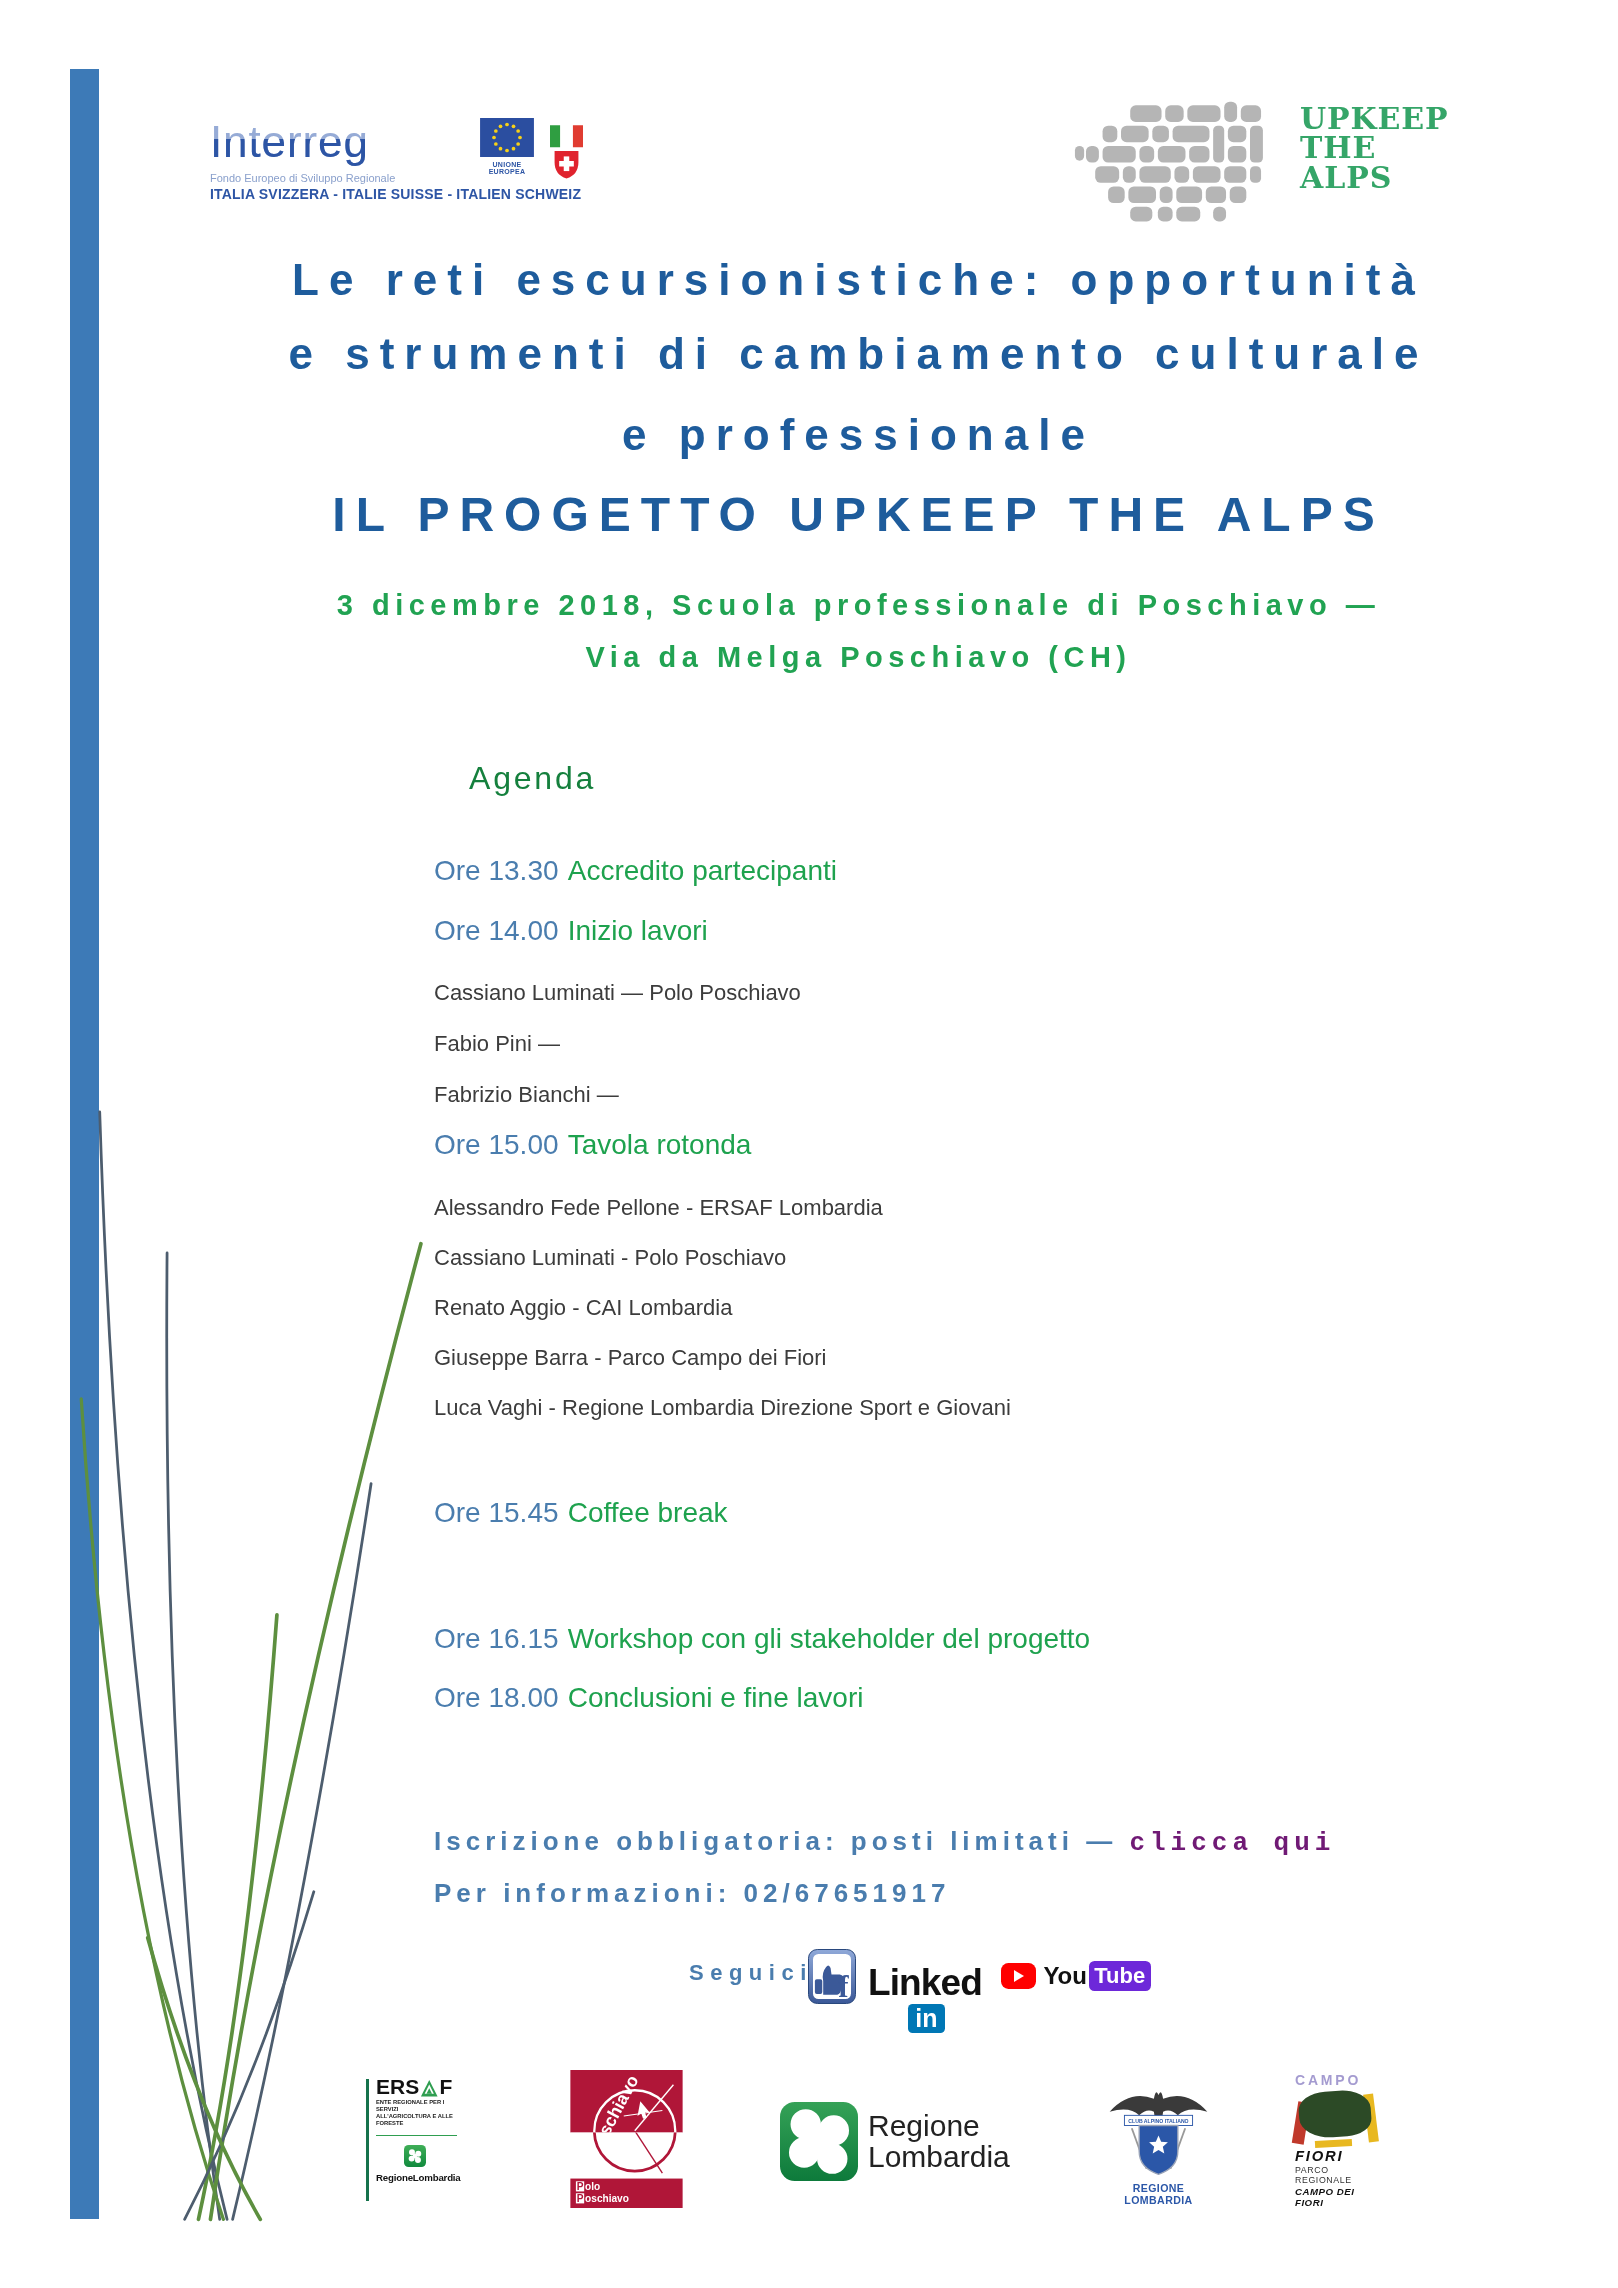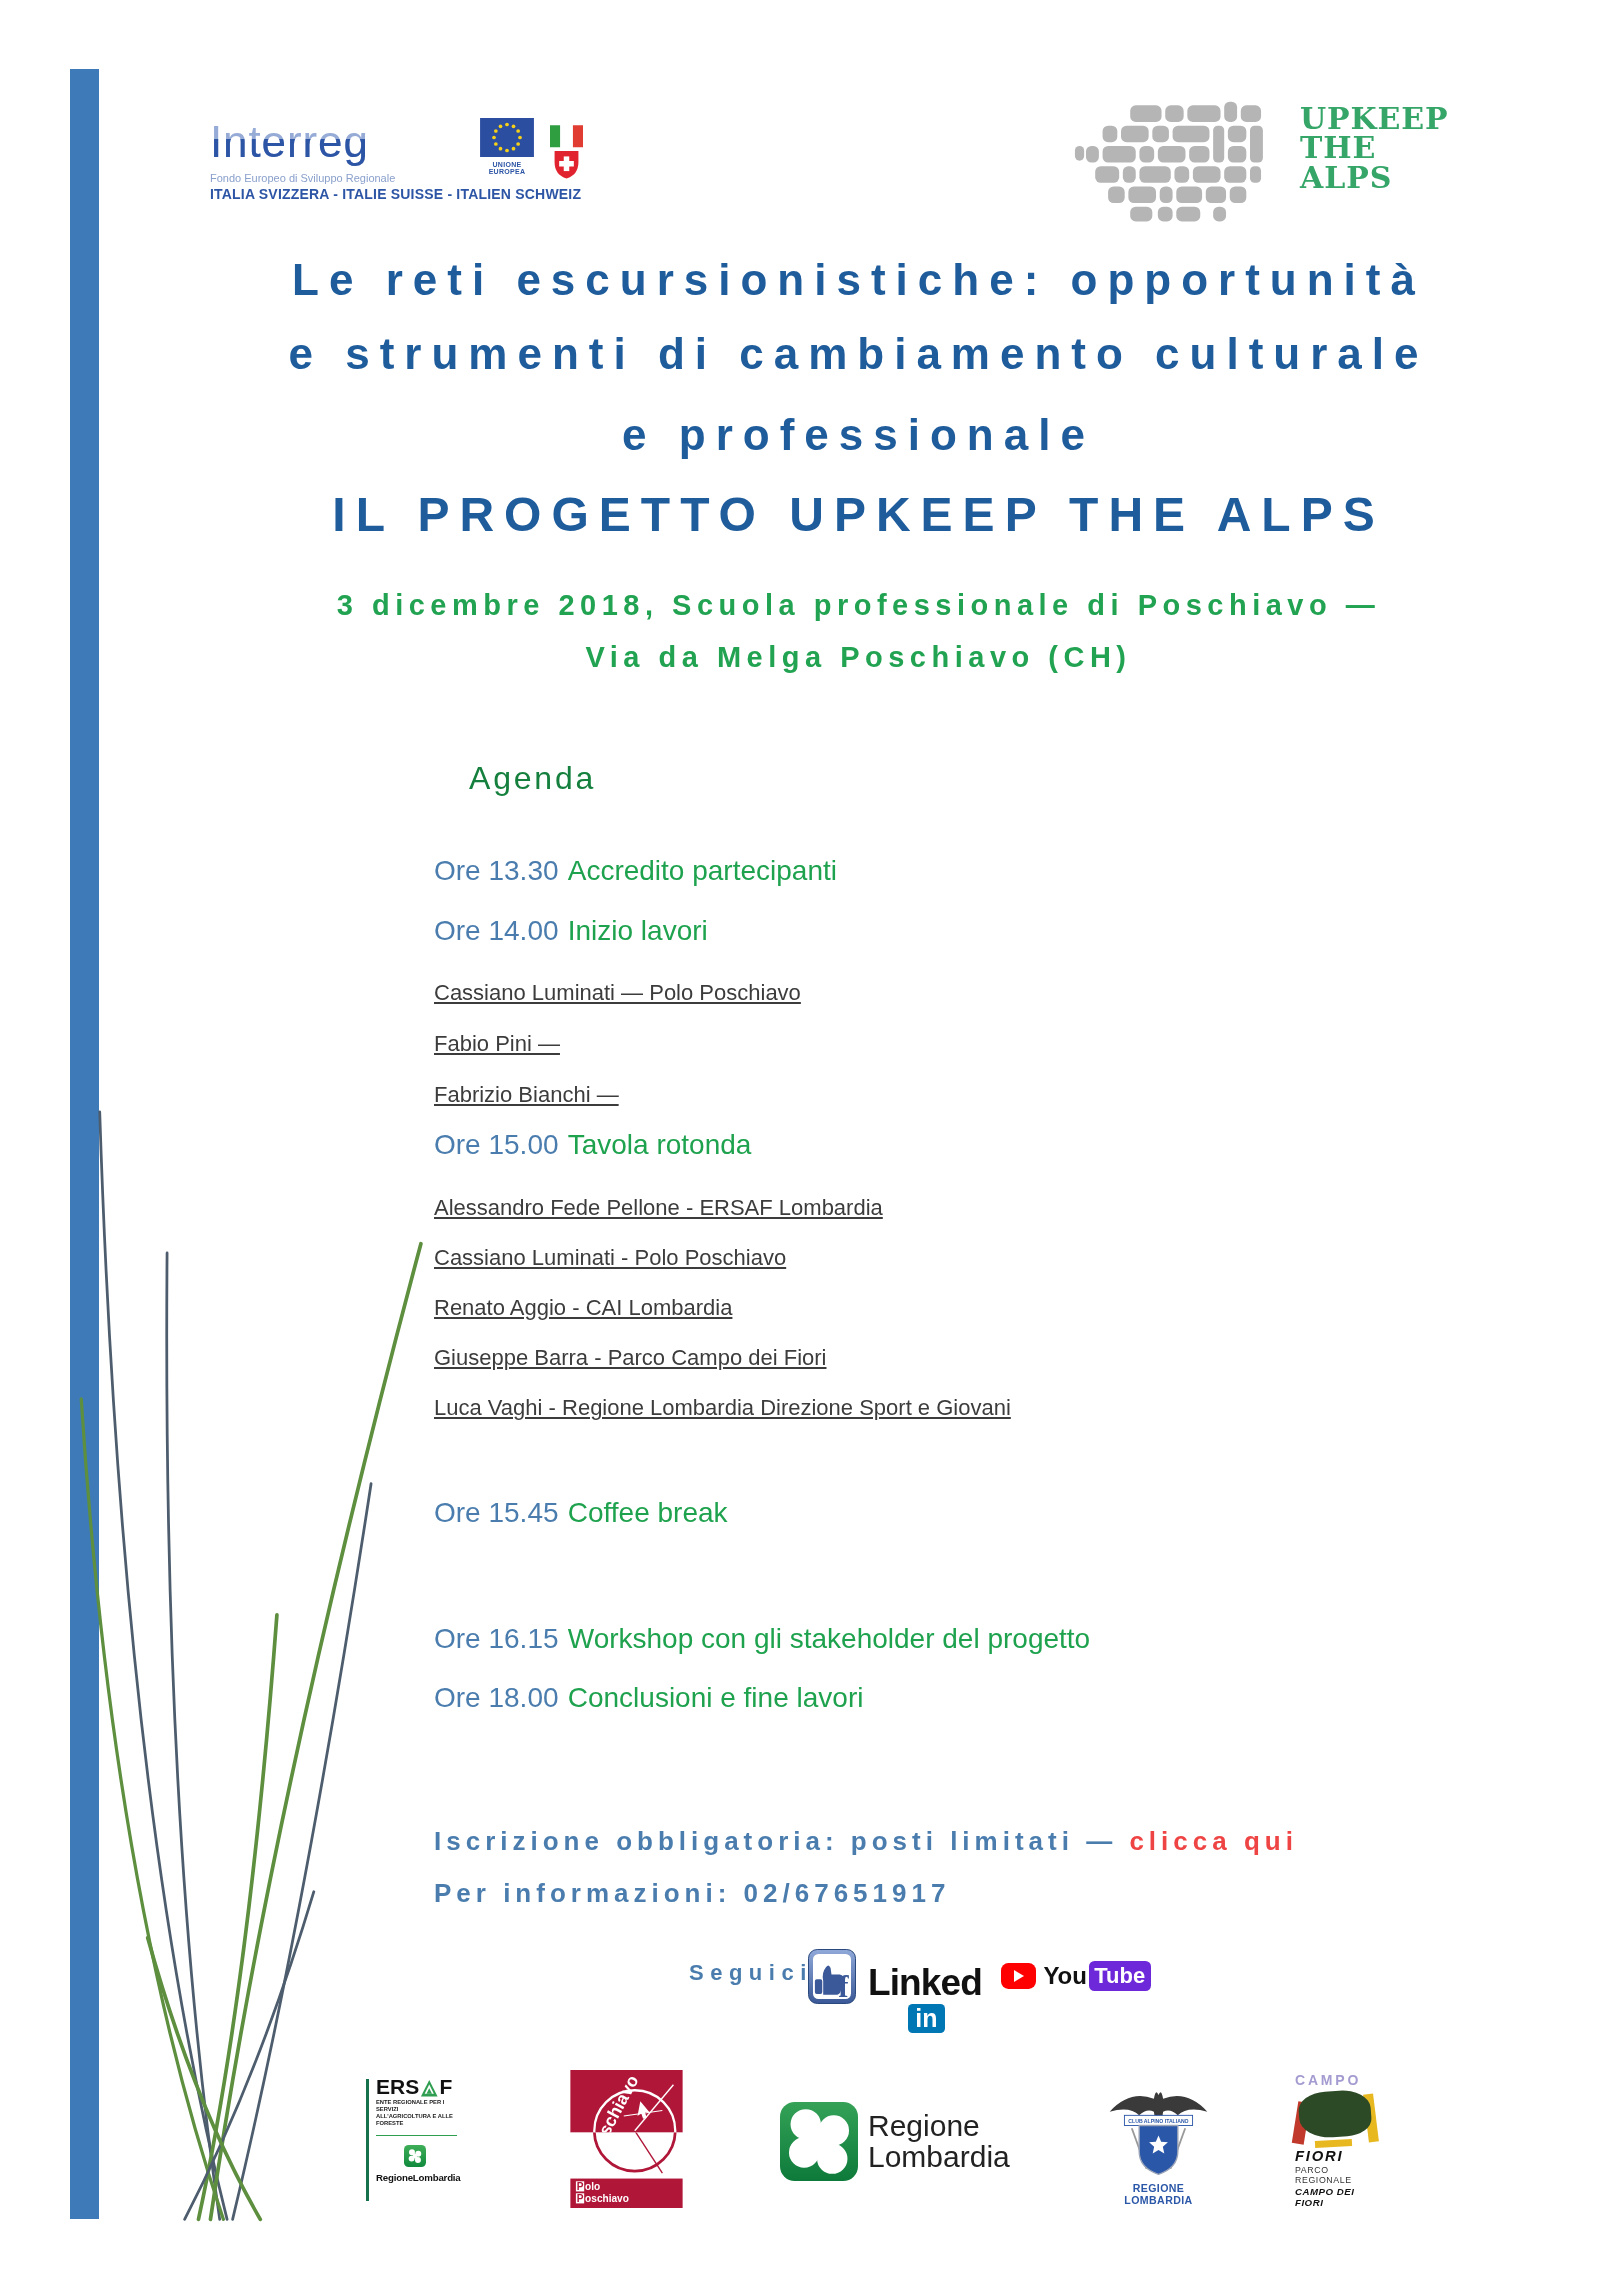--- a/index.html
+++ b/index.html
@@ -34,25 +34,25 @@
   .title-line4{position:absolute;left:97px;width:1523px;text-align:center;
      color:#1e5c9c;font-weight:700;font-size:48px;letter-spacing:10px;}
   .date-line{position:absolute;left:97px;width:1523px;text-align:center;
      color:#21a352;font-weight:700;font-size:29px;letter-spacing:5.5px;}
 
   
   .agenda-h{position:absolute;left:434px;color:#15803d;font-weight:400;font-size:32px;letter-spacing:2.8px;margin-left:35px;}
   .agenda-item{position:absolute;left:434px;font-weight:400;font-size:28px;white-space:nowrap;}
   .agenda-item .t{color:#4a7dae;margin-right:9.2px;}
   .agenda-item .l{color:#1ea24e;}
-  .speaker{position:absolute;left:434px;color:#3c3c3c;font-size:22px;white-space:nowrap;text-decoration:underline;}
+  .speaker{position:absolute;left:434px;color:#3c3c3c;font-size:22px;white-space:nowrap;}
 
   
   .reg-line{position:absolute;left:434px;color:#4a7dae;font-weight:700;font-size:26px;letter-spacing:5px;white-space:nowrap;}
-  .reg-link{color:#ef4444;text-decoration:none;cursor:pointer;}
+  .reg-link{color:#701a75;text-decoration:none;cursor:pointer;font-family:Liberation Mono, monospace;}
 
   
   .social-label{position:absolute;left:689px;top:1960px;color:#4a7dae;font-weight:700;font-size:22px;letter-spacing:6.5px;}
   .fb{position:absolute;left:808px;top:1949px;width:48px;height:55px;border-radius:9.2px;
       background:linear-gradient(#8fa8d8,#3b5998);border:1.8px solid #29487d;box-sizing:border-box;}
   .fb-in{position:absolute;left:3.7px;top:3.7px;right:3.7px;bottom:3.7px;background:#fff;border-radius:5.5px;overflow:hidden;}
   .fb-f{position:absolute;right:2.8px;bottom:-5.5px;color:#3b5998;font-weight:700;font-size:31px;font-family:"Liberation Serif",serif;}
   .li{position:absolute;left:868px;top:1962px;height:44px;display:flex;align-items:center;flex-direction:column;}
   .li-word{color:#111;font-weight:700;font-size:37px;letter-spacing:-0.9px;}
   .li-box{width:37px;height:37px;background:#0077b5;border-radius:4.6px;margin-left:2.8px;

